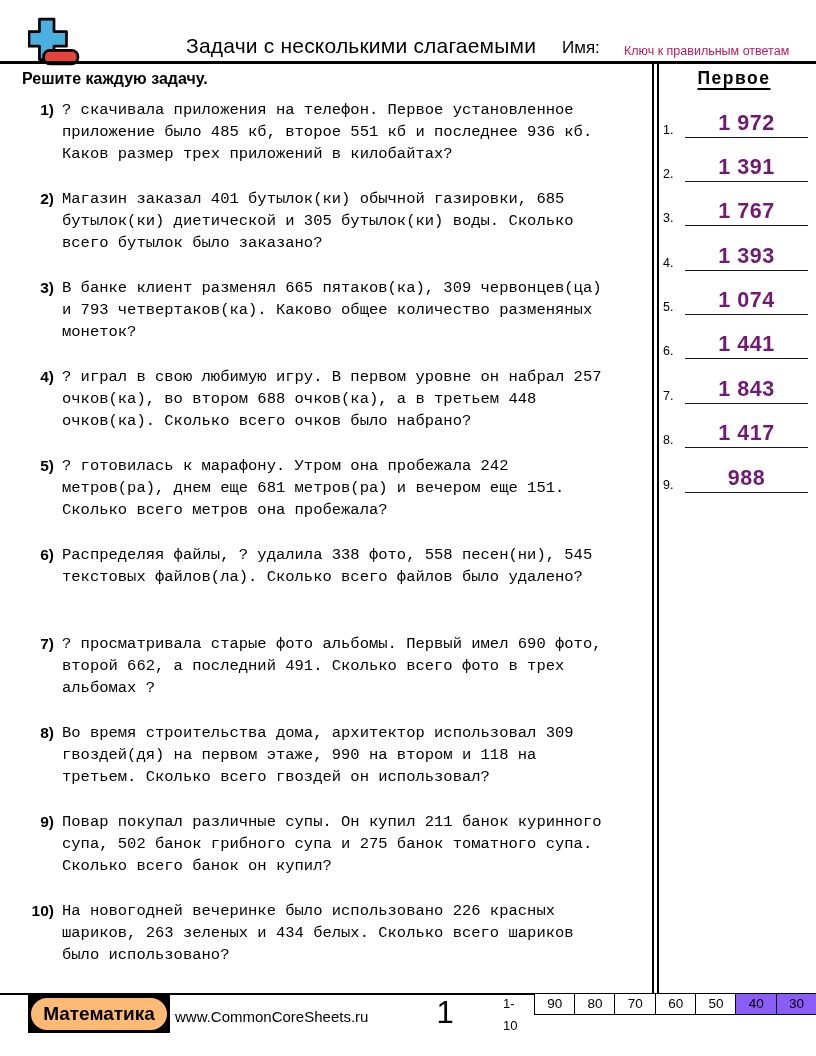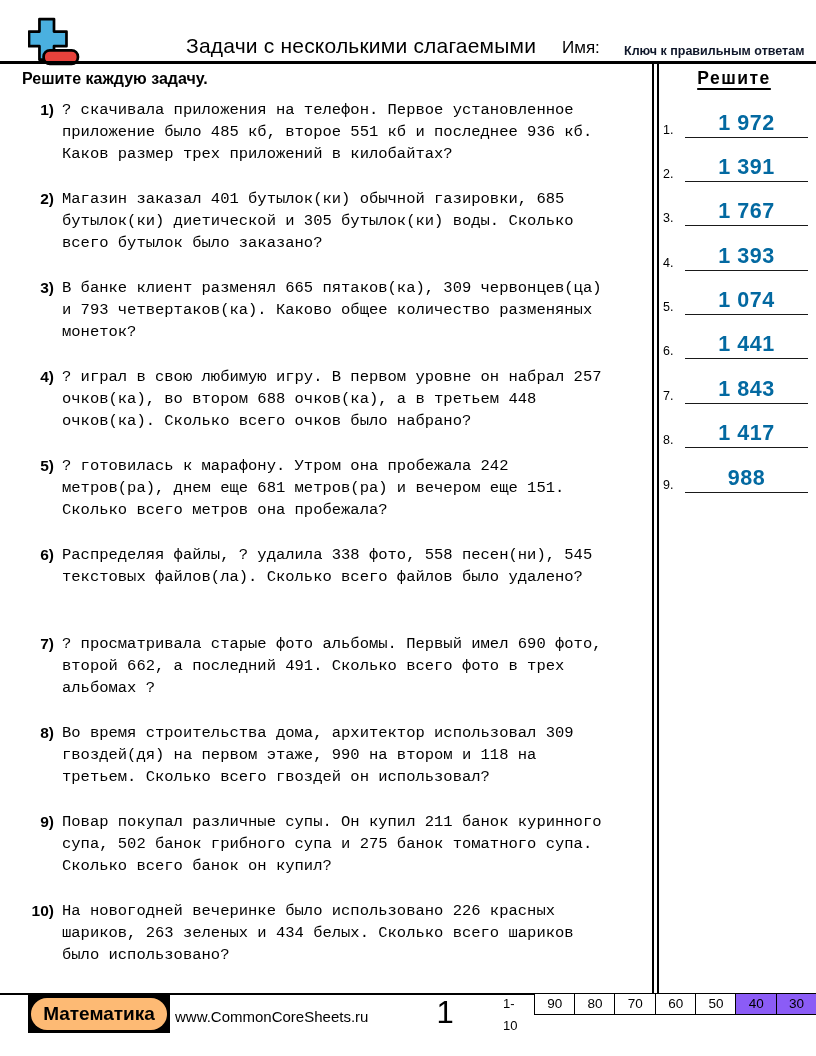--- a/index.html
+++ b/index.html
@@ -4,37 +4,37 @@
 <style>
   html,body{margin:0;padding:0;background:#fff;}
   .page{
     position:relative;width:816px;height:1056px;background:#fff;
     font-family:"Liberation Sans",sans-serif;color:#000;overflow:hidden;
   }
   
   .logo{position:absolute;left:28px;top:17px;width:52px;height:50px;}
   .title{position:absolute;left:186px;top:34px;font-size:21px;letter-spacing:.2px;}
   .name-label{position:absolute;left:562px;top:38px;font-size:17px;}
-  .key-text{position:absolute;left:624px;top:44px;font-size:12.5px;font-weight:bold;color:#0f172a;white-space:nowrap;}
+  .key-text{position:absolute;left:624px;top:44px;font-size:12.5px;font-weight:normal;color:#be185d;white-space:nowrap;}
   .header-rule{position:absolute;left:0;top:61px;width:816px;height:3px;background:#000;}
   
   .vline{position:absolute;left:652px;top:64px;height:929px;width:7px;
          box-sizing:border-box;border-left:2px solid #000;border-right:2px solid #000;background:#fff;}
   .instructions{position:absolute;left:22px;top:70px;font-size:16px;font-weight:bold;}
   .problem{position:absolute;left:24px;width:604px;display:flex;align-items:flex-start;}
   .pnum{width:30px;flex:0 0 30px;text-align:right;font-weight:bold;font-size:15.5px;line-height:22px;margin-right:8px;}
   .ptext{flex:1;max-width:552px;font-size:15.5px;line-height:22px;font-family:Liberation Mono, monospace;}
   
   .answers-heading{position:absolute;left:658px;top:68px;width:152px;text-align:center;
     font-size:17.5px;font-weight:bold;letter-spacing:1.5px;
     text-decoration:underline;text-underline-offset:4px;text-decoration-thickness:1.5px;}
   .answer-row{position:absolute;left:658px;width:156px;height:27px;}
   .anum{position:absolute;left:5px;bottom:1px;font-size:12.5px;}
   .aline{position:absolute;left:27px;right:6px;bottom:0;border-bottom:1.7px solid #1a1a1a;text-align:center;height:27px;}
-  .aval{color:#0369a1;font-weight:bold;font-size:21.5px;line-height:26px;letter-spacing:.5px;
+  .aval{color:#701a75;font-weight:bold;font-size:21.5px;line-height:26px;letter-spacing:.5px;
         font-family:"Liberation Sans",sans-serif;}
   
   .footer-rule{position:absolute;left:0;top:993px;width:816px;height:2px;background:#000;}
   .badge{position:absolute;left:28px;top:995px;width:142px;height:38px;background:#000;}
   .badge-pill{position:absolute;left:3px;top:3px;right:3px;bottom:3px;background:#fdba74;border-radius:16px;
     display:flex;align-items:center;justify-content:center;font-weight:bold;font-size:19px;color:#000;}
   .url{position:absolute;left:175px;top:1008px;font-size:15px;}
   .page-num{position:absolute;left:425px;top:995px;width:40px;text-align:center;font-size:31px;}
   .score{position:absolute;left:503px;top:993px;display:flex;align-items:flex-start;}
   .score-label{font-size:13px;line-height:22px;margin-right:7px;}
@@ -96,21 +96,21 @@
   </div>
   <div class="problem" style="top:811px">
     <span class="pnum">9)</span>
     <span class="ptext">Повар покупал различные супы. Он купил 211 банок куринного супа, 502 банок грибного супа и 275 банок томатного супа. Сколько всего банок он купил?</span>
   </div>
   <div class="problem" style="top:900px">
     <span class="pnum">10)</span>
     <span class="ptext">На новогодней вечеринке было использовано 226 красных шариков, 263 зеленых и 434 белых. Сколько всего шариков было использовано?</span>
   </div>
 
-  <div class="answers-heading">Решите</div>
+  <div class="answers-heading">Первое</div>
 
   <div class="answer-row" style="top:111px">
     <span class="anum">1.</span>
     <span class="aline"><span class="aval">1 972</span></span>
   </div>
   <div class="answer-row" style="top:155px">
     <span class="anum">2.</span>
     <span class="aline"><span class="aval">1 391</span></span>
   </div>
   <div class="answer-row" style="top:199px">

